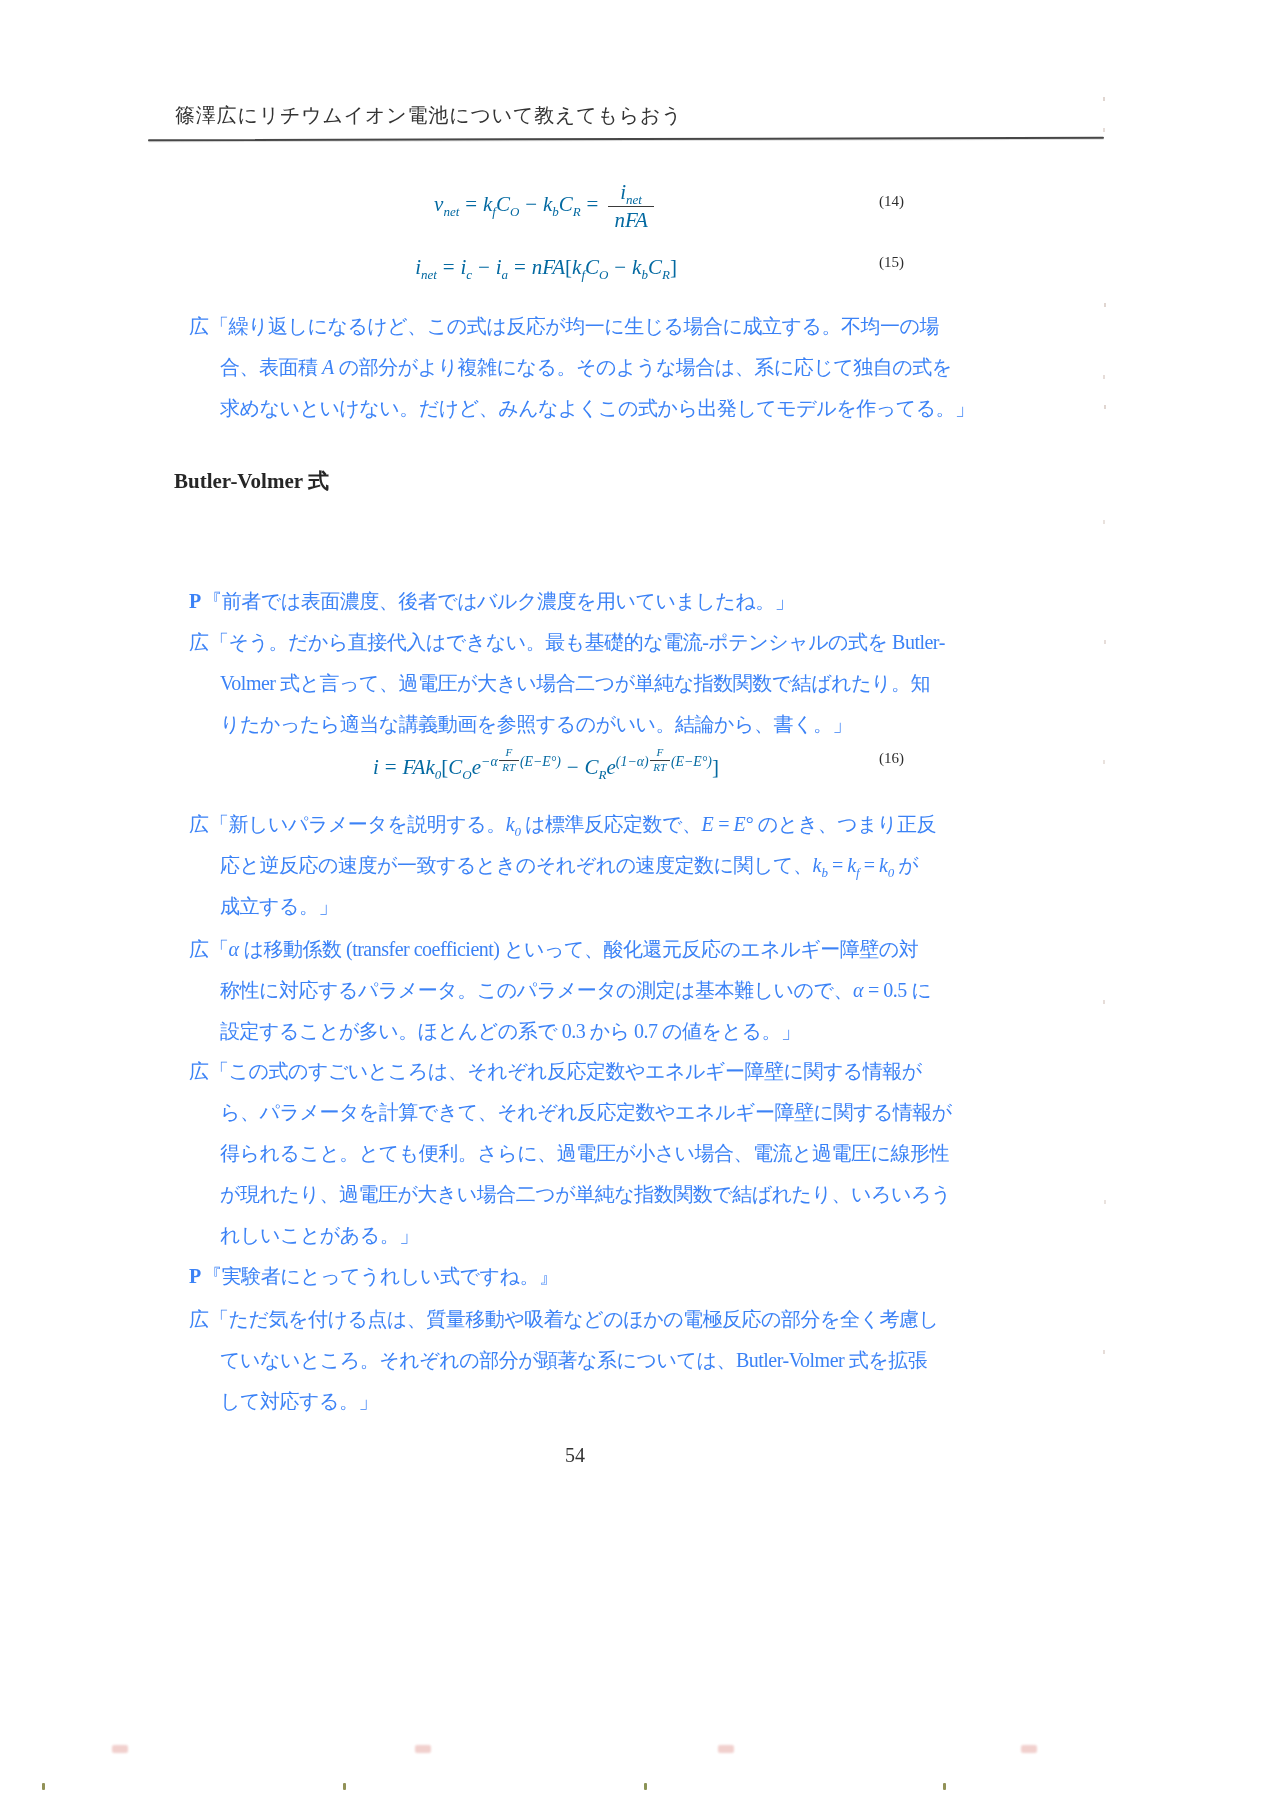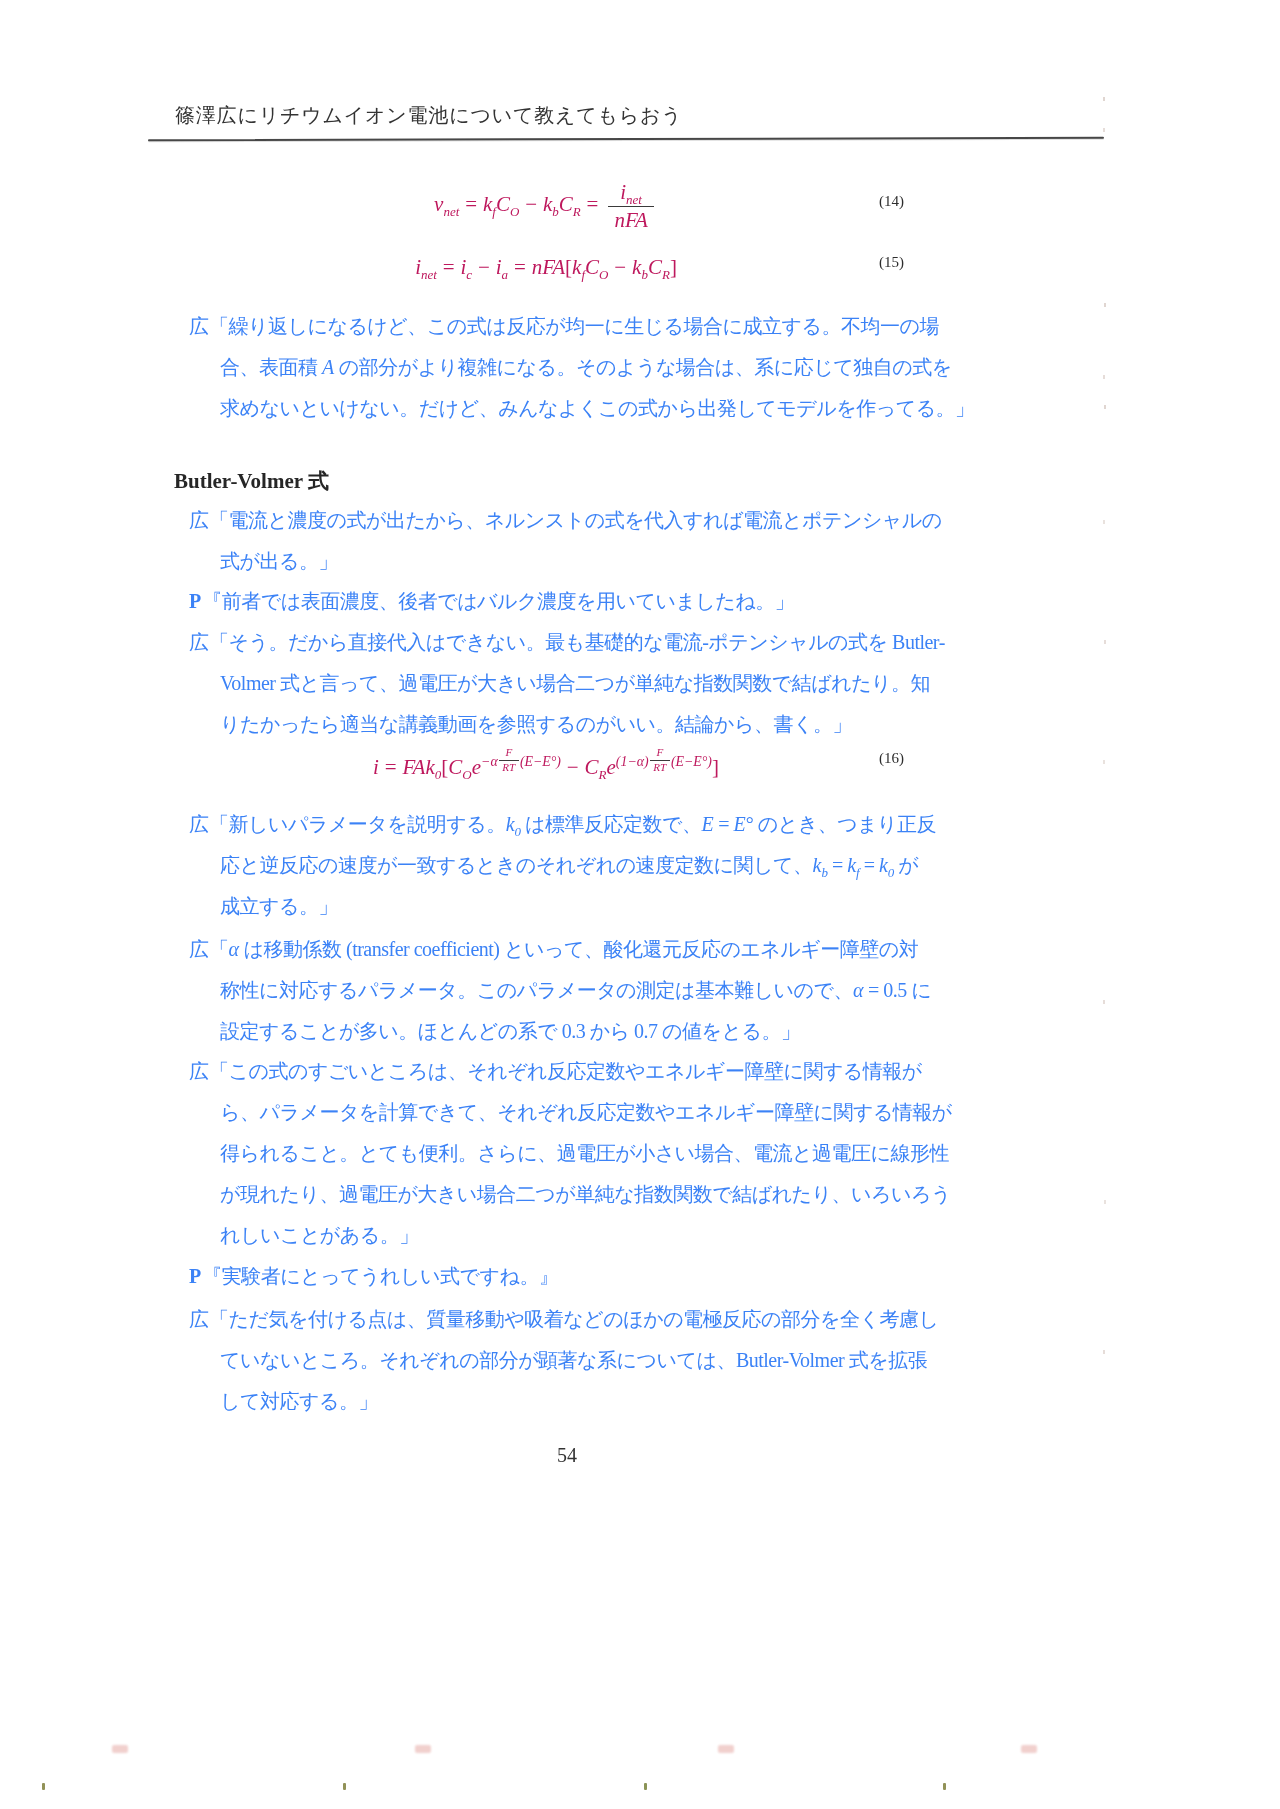--- a/index.html
+++ b/index.html
@@ -12,21 +12,21 @@
     position:absolute;top:102px;left:175px;width:742px;text-align:left;
     font-size:20px;letter-spacing:0.8px;color:#333;white-space:nowrap;
   }
   .header-rule{
     position:absolute;top:138px;left:148px;width:956px;height:2px;background:#474747;
     transform:rotate(-0.15deg);border-radius:1px;box-shadow:0 1px 0 rgba(70,70,70,.18);
   }
   
   .eq-row{
     position:absolute;left:175px;width:742px;display:flex;justify-content:center;align-items:center;
-    font-size:21px;white-space:nowrap;color:#be185d;
+    font-size:21px;white-space:nowrap;color:#0369a1;
   }
   .eq-num{
     position:absolute;left:879px;font-size:15px;color:#2d2d2d;white-space:nowrap;
   }
   .m-i{font-style:italic;}
   .m-t{font-style:normal;}
   .m-o{margin:0 0.28em;}
   sub.m-sub{font-size:0.62em;font-style:italic;line-height:0;}
   sup.m-sup{font-size:0.66em;line-height:0;vertical-align:0.55em;font-style:italic;}
   .frac{display:inline-block;text-align:center;vertical-align:middle;margin:0 0.18em;line-height:1.15;}
@@ -42,21 +42,21 @@
   .block .line.cont{padding-left:31px;}
   .block .speaker{letter-spacing:0;}
   .block.p-speaker .speaker{font-weight:bold;letter-spacing:1px;}
   .block i{font-style:italic;letter-spacing:0;}
   .block sub{font-size:0.65em;font-style:italic;}
   .section-heading{
     position:absolute;left:174px;top:461px;height:41px;line-height:41px;
     font-size:21px;font-weight:bold;letter-spacing:0;color:#262626;white-space:nowrap;
   }
   .page-number{
-    position:absolute;top:1444px;left:196px;width:742px;text-align:center;
+    position:absolute;top:1444px;left:204px;width:742px;text-align:center;
     font-size:20px;color:#333;
   }
   
   .speck-column{
     position:absolute;left:1103px;top:97px;width:2px;height:4px;background:#cdbcb4;opacity:.6;
     box-shadow:0 31px #d6c8c1,1px 206px #cdbcb4,0 278px #d6c8c1,1px 308px #cdbcb4,
                0 423px #dbcfc9,1px 543px #d6c8c1,0 663px #dbcfc9,0 903px #d6c8c1,
                1px 1103px #dbcfc9,0 1253px #d6c8c1;
   }
   .pink-marks{
@@ -88,24 +88,20 @@
   <div class="eq-num" style="top:254px;">(15)</div>
 
   <div class="block" style="top:306px;">
     <div class="line first"><span class="speaker">広</span><span>「繰り返しになるけど、この式は反応が均一に生じる場合に成立する。不均一の場</span></div>
     <div class="line cont">合、表面積 <i>A</i> の部分がより複雑になる。そのような場合は、系に応じて独自の式を</div>
     <div class="line cont">求めないといけない。だけど、みんなよくこの式から出発してモデルを作ってる。」</div>
   </div>
 
   <div class="section-heading">Butler-Volmer 式</div>
 
-  <div class="block" style="top:500px;">
-    <div class="line first"><span class="speaker">広</span><span>「電流と濃度の式が出たから、ネルンストの式を代入すれば電流とポテンシャルの</span></div>
-    <div class="line cont">式が出る。」</div>
-  </div>
 
   <div class="block p-speaker" style="top:581px;">
     <div class="line first"><span class="speaker">P</span><span>『前者では表面濃度、後者ではバルク濃度を用いていましたね。」</span></div>
   </div>
 
   <div class="block" style="top:622px;">
     <div class="line first"><span class="speaker">広</span><span>「そう。だから直接代入はできない。最も基礎的な電流-ポテンシャルの式を Butler-</span></div>
     <div class="line cont">Volmer 式と言って、過電圧が大きい場合二つが単純な指数関数で結ばれたり。知</div>
     <div class="line cont">りたかったら適当な講義動画を参照するのがいい。結論から、書く。」</div>
   </div>

